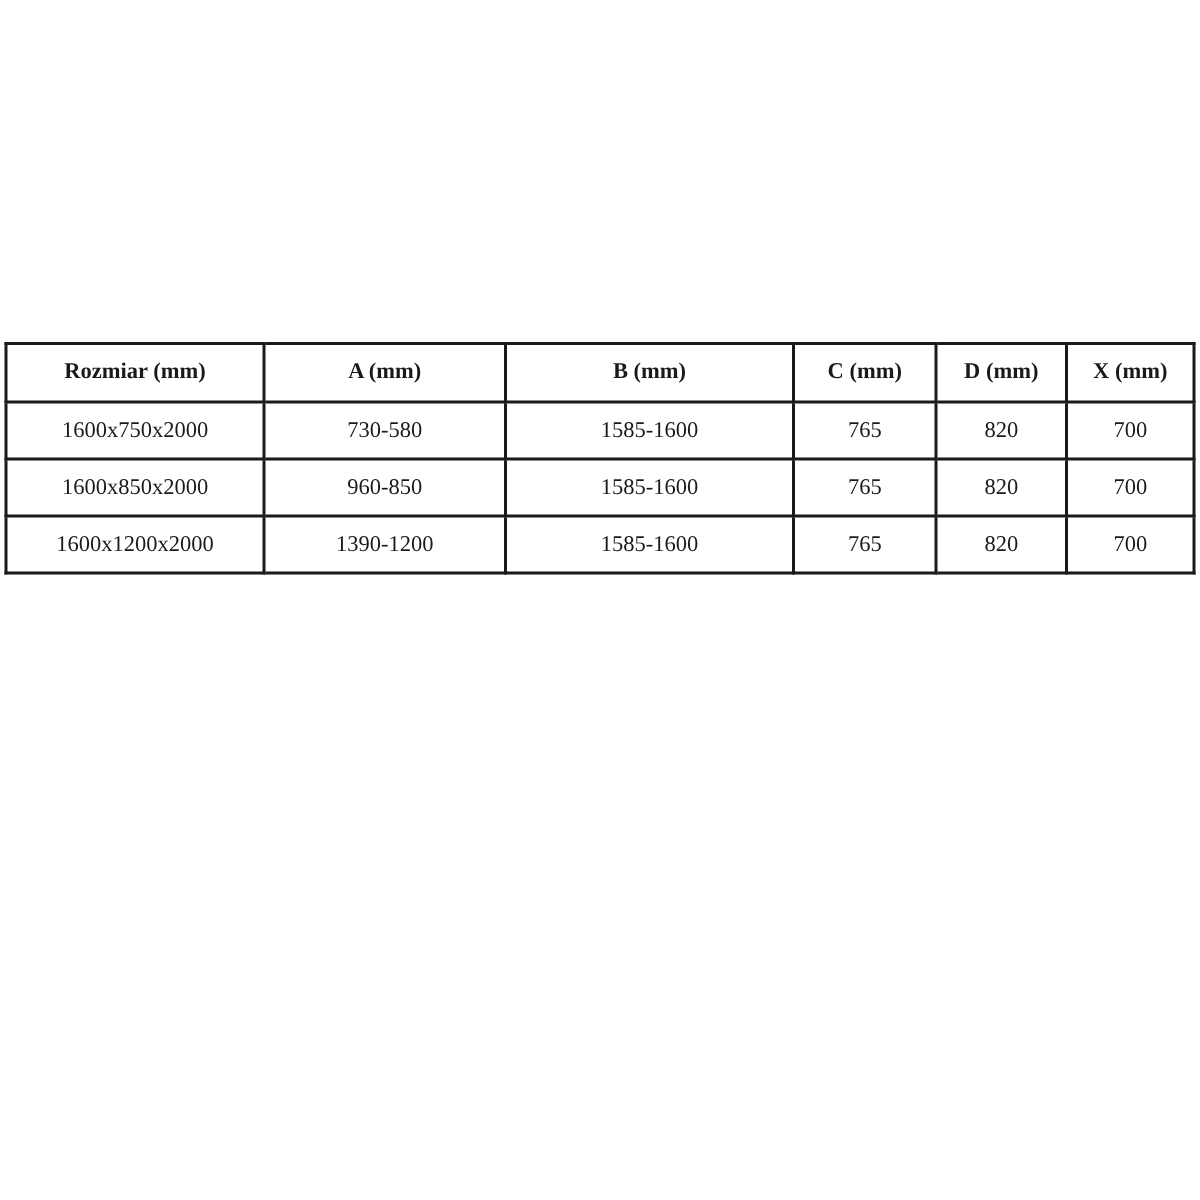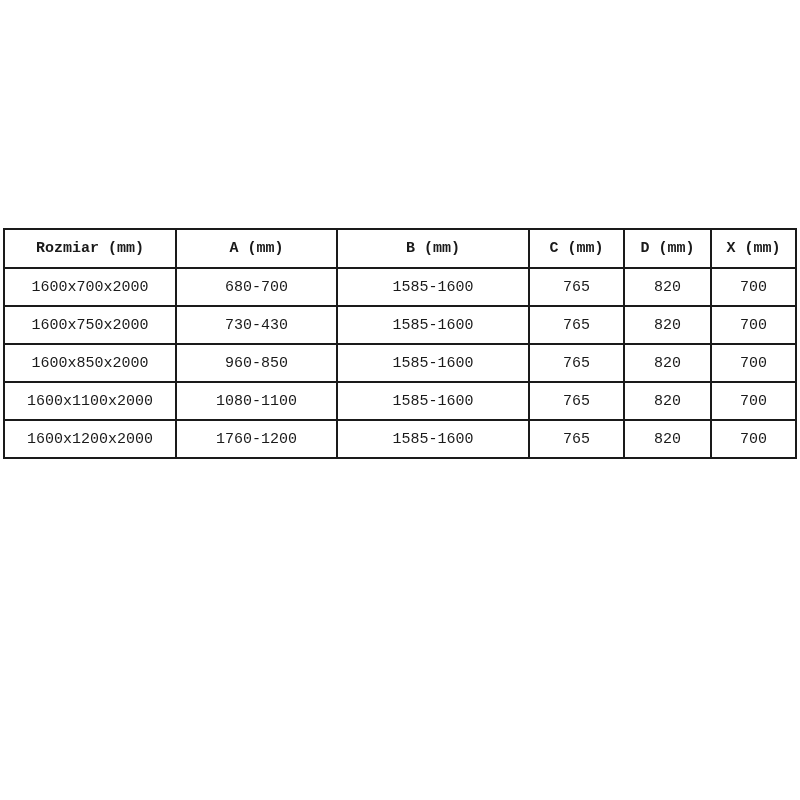--- a/index.html
+++ b/index.html
@@ -6,21 +6,21 @@
     margin: 0;
     padding: 0;
     background: #ffffff;
   }
   .canvas {
     position: relative;
     width: 800px;
     height: 784px;
     background: #ffffff;
     overflow: hidden;
-    font-family: Liberation Mono, monospace;
+    font-family: Liberation Serif, serif;
   }
   table.spec-table {
     position: absolute;
     left: 3px;
     top: 228px;
     width: 792px;
     border-collapse: collapse;
     table-layout: fixed;
   }
   table.spec-table col.c0 { width: 172px; }
@@ -64,54 +64,38 @@
           <th>Rozmiar (mm)</th>
           <th>A (mm)</th>
           <th>B (mm)</th>
           <th>C (mm)</th>
           <th>D (mm)</th>
           <th>X (mm)</th>
         </tr>
     </thead>
     <tbody>
         <tr>
-          <td>1600x700x2000</td>
-          <td>680-700</td>
-          <td>1585-1600</td>
-          <td>765</td>
-          <td>820</td>
-          <td>700</td>
-        </tr>
-        <tr>
           <td>1600x750x2000</td>
-          <td>730-430</td>
+          <td>730-580</td>
           <td>1585-1600</td>
           <td>765</td>
           <td>820</td>
           <td>700</td>
         </tr>
         <tr>
           <td>1600x850x2000</td>
           <td>960-850</td>
           <td>1585-1600</td>
           <td>765</td>
           <td>820</td>
           <td>700</td>
         </tr>
         <tr>
-          <td>1600x1100x2000</td>
-          <td>1080-1100</td>
-          <td>1585-1600</td>
-          <td>765</td>
-          <td>820</td>
-          <td>700</td>
-        </tr>
-        <tr>
           <td>1600x1200x2000</td>
-          <td>1760-1200</td>
+          <td>1390-1200</td>
           <td>1585-1600</td>
           <td>765</td>
           <td>820</td>
           <td>700</td>
         </tr>
       </tbody>
   </table>
 </div>
 
 </body></html>

